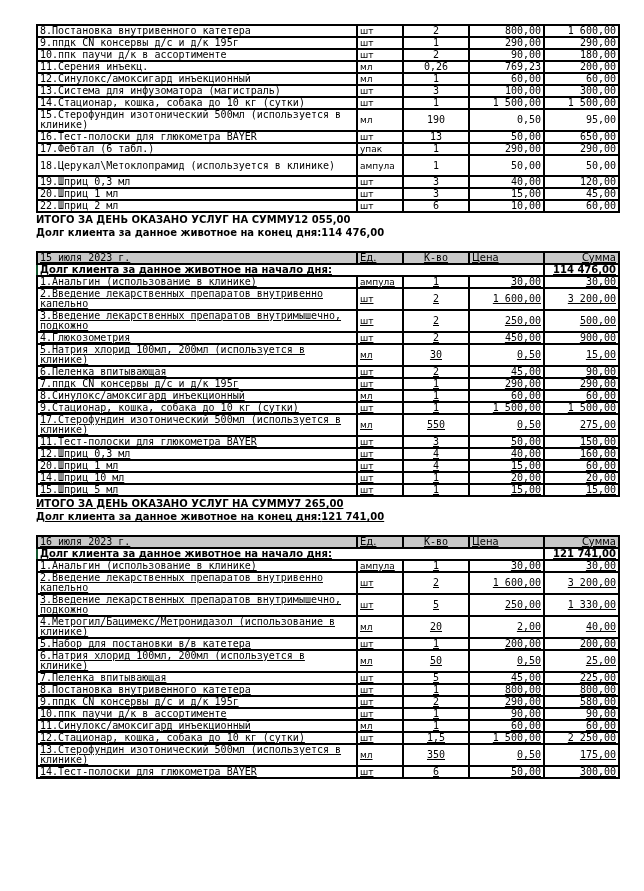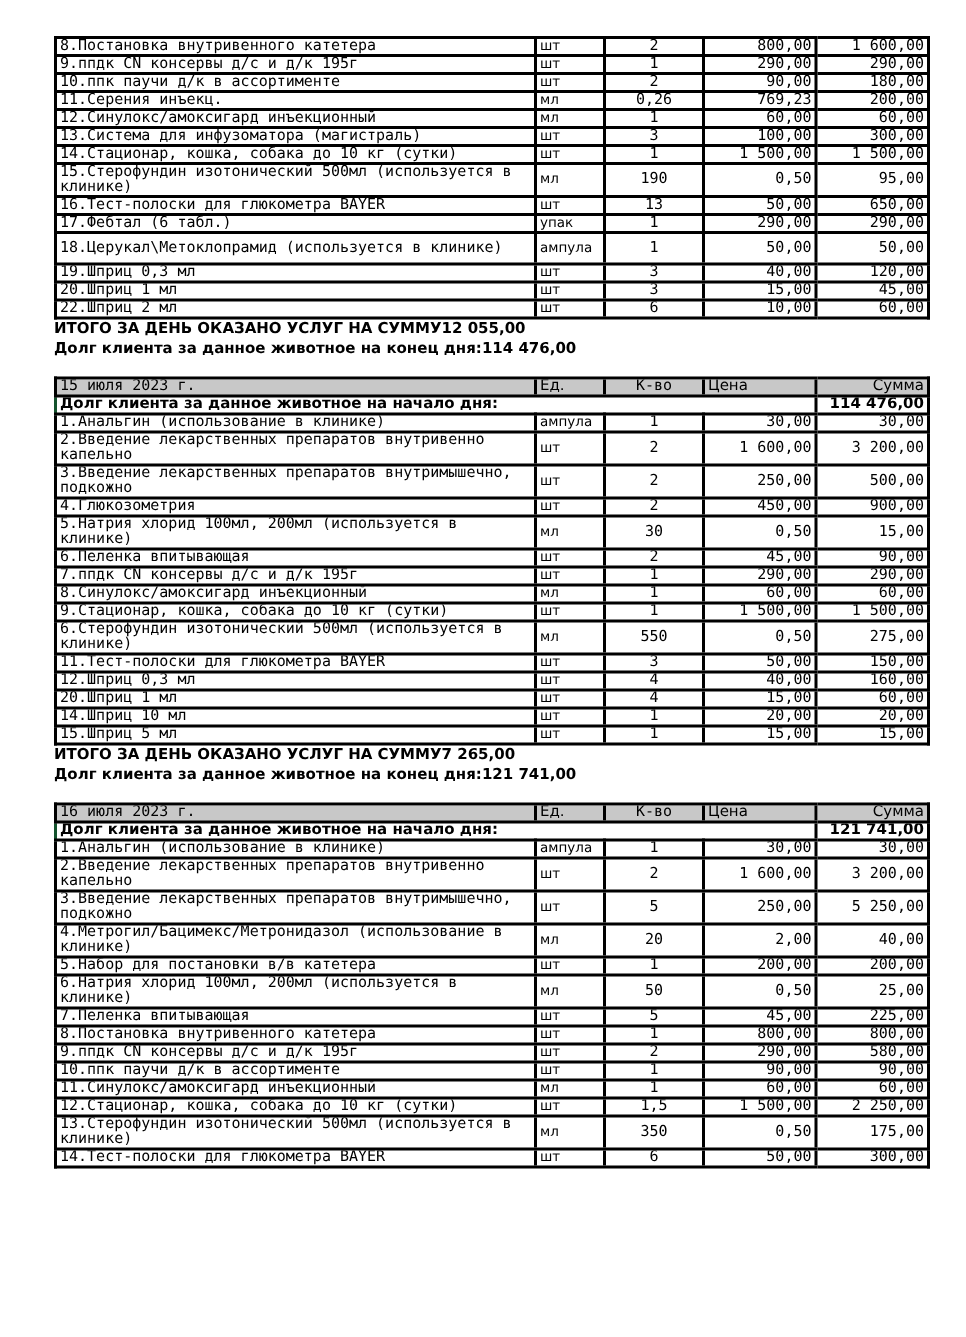--- a/index.html
+++ b/index.html
@@ -18,21 +18,21 @@
   tr.r2 td { height: 19px; }
   tr.first td { border-top: 2px solid #000; }
   col.c-name { width: 320px; }
   col.c-unit { width: 46px; }
   col.c-qty { width: 66px; }
   col.c-price { width: 75px; }
   col.c-sum { width: 75px; }
   .summary { font-family: "DejaVu Sans", sans-serif; font-weight: bold; font-size: 10px;
              display: flex; justify-content: flex-start; height: 13px; line-height: 13px; padding-left: 0; }
   .summary .val { padding-right: 0; }
-  .day-block { margin-top: 12px; }
+  .day-block { margin-top: 12px; text-decoration: underline; }
   tr.hdr td { background: #c8c8c8; border-top: 2px solid #000; height: 10px;
               font-size: 10px; }
   tr.hdr td.name { border-left: 2px solid #000; }
   tr.hdr td.price { text-align: left; font-family: "DejaVu Sans", sans-serif; }
   tr.hdr td.sum { text-align: right; font-family: "DejaVu Sans", sans-serif; }
   tr.hdr td.unit { font-size: 10px; }
   tr.open td { font-family: "DejaVu Sans", sans-serif; font-weight: bold; height: 10px; }
   tr.open td.lbl { border-left: 2px solid #14532d; }
   tr.open td.sum { font-family: "DejaVu Sans", sans-serif; font-weight: bold; }
 </style>
@@ -241,21 +241,21 @@
             <td class="sum">60,00</td>
           </tr>
           <tr class="r1">
             <td class="name">9.Стационар, кошка, собака до 10 кг (сутки)</td>
             <td class="unit">шт</td>
             <td class="qty">1</td>
             <td class="price">1 500,00</td>
             <td class="sum">1 500,00</td>
           </tr>
           <tr class="r2">
-            <td class="name">6.Стерофундин изотонический 500мл (используется в клинике)</td>
+            <td class="name">17.Стерофундин изотонический 500мл (используется в клинике)</td>
             <td class="unit">мл</td>
             <td class="qty">550</td>
             <td class="price">0,50</td>
             <td class="sum">275,00</td>
           </tr>
           <tr class="r1">
             <td class="name">11.Тест-полоски для глюкометра BAYER</td>
             <td class="unit">шт</td>
             <td class="qty">3</td>
             <td class="price">50,00</td>
@@ -336,21 +336,21 @@
             <td class="unit">шт</td>
             <td class="qty">2</td>
             <td class="price">1 600,00</td>
             <td class="sum">3 200,00</td>
           </tr>
           <tr class="r2">
             <td class="name">3.Введение лекарственных препаратов внутримышечно, подкожно</td>
             <td class="unit">шт</td>
             <td class="qty">5</td>
             <td class="price">250,00</td>
-            <td class="sum">5 250,00</td>
+            <td class="sum">1 330,00</td>
           </tr>
           <tr class="r2">
             <td class="name">4.Метрогил/Бацимекс/Метронидазол (использование в клинике)</td>
             <td class="unit">мл</td>
             <td class="qty">20</td>
             <td class="price">2,00</td>
             <td class="sum">40,00</td>
           </tr>
           <tr class="r1">
             <td class="name">5.Набор для постановки в/в катетера</td>

